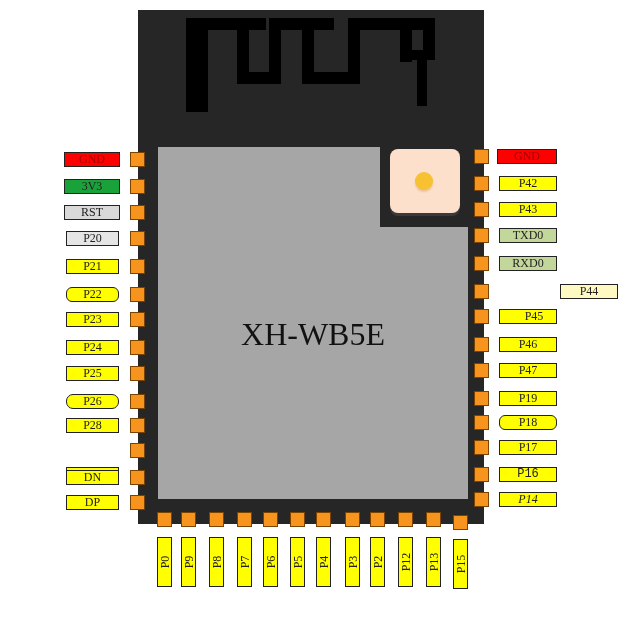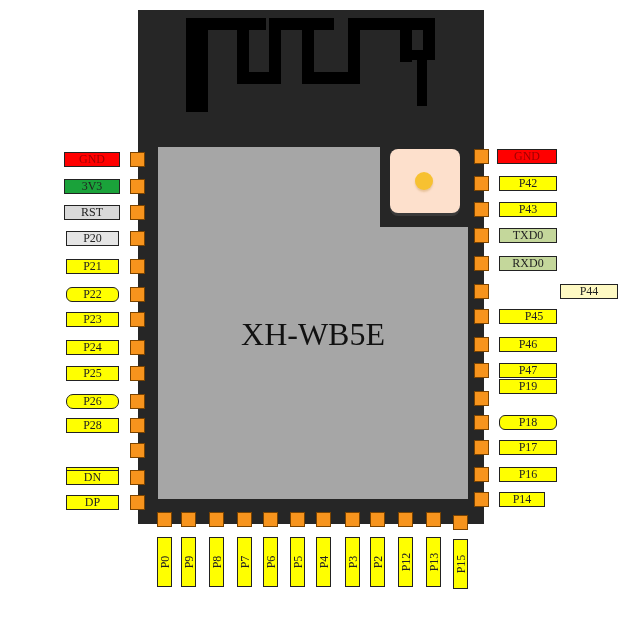--- a/index.html
+++ b/index.html
@@ -95,29 +95,29 @@
     <div class="label" style="left: 499px; top: 256px; width: 58px; background: rgb(196, 215, 155); color: rgb(34, 34, 34);">RXD0</div>
     <div class="pad" style="left: 474px; top: 284px;"></div>
     <div class="label" style="left: 520px; top: 284px; width: 58px; background: #fef9c3; color: rgb(34, 34, 34); margin-left: 40px;">P44</div>
     <div class="pad" style="left: 474px; top: 309px;"></div>
     <div class="label" style="left: 499px; top: 309px; width: 58px; background: rgb(255, 255, 0); color: rgb(34, 34, 34); padding-left: 12px;">P45</div>
     <div class="pad" style="left: 474px; top: 337px;"></div>
     <div class="label" style="left: 499px; top: 337px; width: 58px; background: rgb(255, 255, 0); color: rgb(34, 34, 34);">P46</div>
     <div class="pad" style="left: 474px; top: 363px;"></div>
     <div class="label" style="left: 499px; top: 363px; width: 58px; background: rgb(255, 255, 0); color: rgb(34, 34, 34);">P47</div>
     <div class="pad" style="left: 474px; top: 391px;"></div>
-    <div class="label" style="left: 499px; top: 379px; width: 58px; background: rgb(255, 255, 0); color: rgb(34, 34, 34);">P19</div>
+    <div class="label" style="left: 499px; top: 391px; width: 58px; background: rgb(255, 255, 0); color: rgb(34, 34, 34);">P19</div>
     <div class="pad" style="left: 474px; top: 415px;"></div>
     <div class="label" style="left: 499px; top: 415px; width: 58px; background: rgb(255, 255, 0); color: rgb(34, 34, 34); border-radius: 6px;">P18</div>
     <div class="pad" style="left: 474px; top: 440px;"></div>
     <div class="label" style="left: 499px; top: 440px; width: 58px; background: rgb(255, 255, 0); color: rgb(34, 34, 34); text-align: center;">P17</div>
     <div class="pad" style="left: 474px; top: 467px;"></div>
-    <div class="label" style="left: 499px; top: 467px; width: 58px; background: rgb(255, 255, 0); color: rgb(34, 34, 34);">P16</div>
+    <div class="label" style="left: 499px; top: 467px; width: 58px; background: rgb(255, 255, 0); color: rgb(34, 34, 34); font-family: Liberation Mono, monospace;">P16</div>
     <div class="pad" style="left: 474px; top: 492px;"></div>
-    <div class="label" style="left: 499px; top: 492px; width: 46px; background: rgb(255, 255, 0); color: rgb(34, 34, 34);">P14</div>
+    <div class="label" style="left: 499px; top: 492px; width: 58px; background: rgb(255, 255, 0); color: rgb(34, 34, 34); font-style: italic;">P14</div>
   </div>
 
 <div id="bottom-group">
     <div class="pad" style="left: 157px; top: 512px;"></div>
     <div class="vlabel" style="left: 157px; top: 537px; background: rgb(255, 255, 0);">
       <span>P0</span>
     </div>
     <div class="pad" style="left: 181px; top: 512px;"></div>
     <div class="vlabel" style="left: 181px; top: 537px; background: rgb(255, 255, 0);">
       <span>P9</span>

